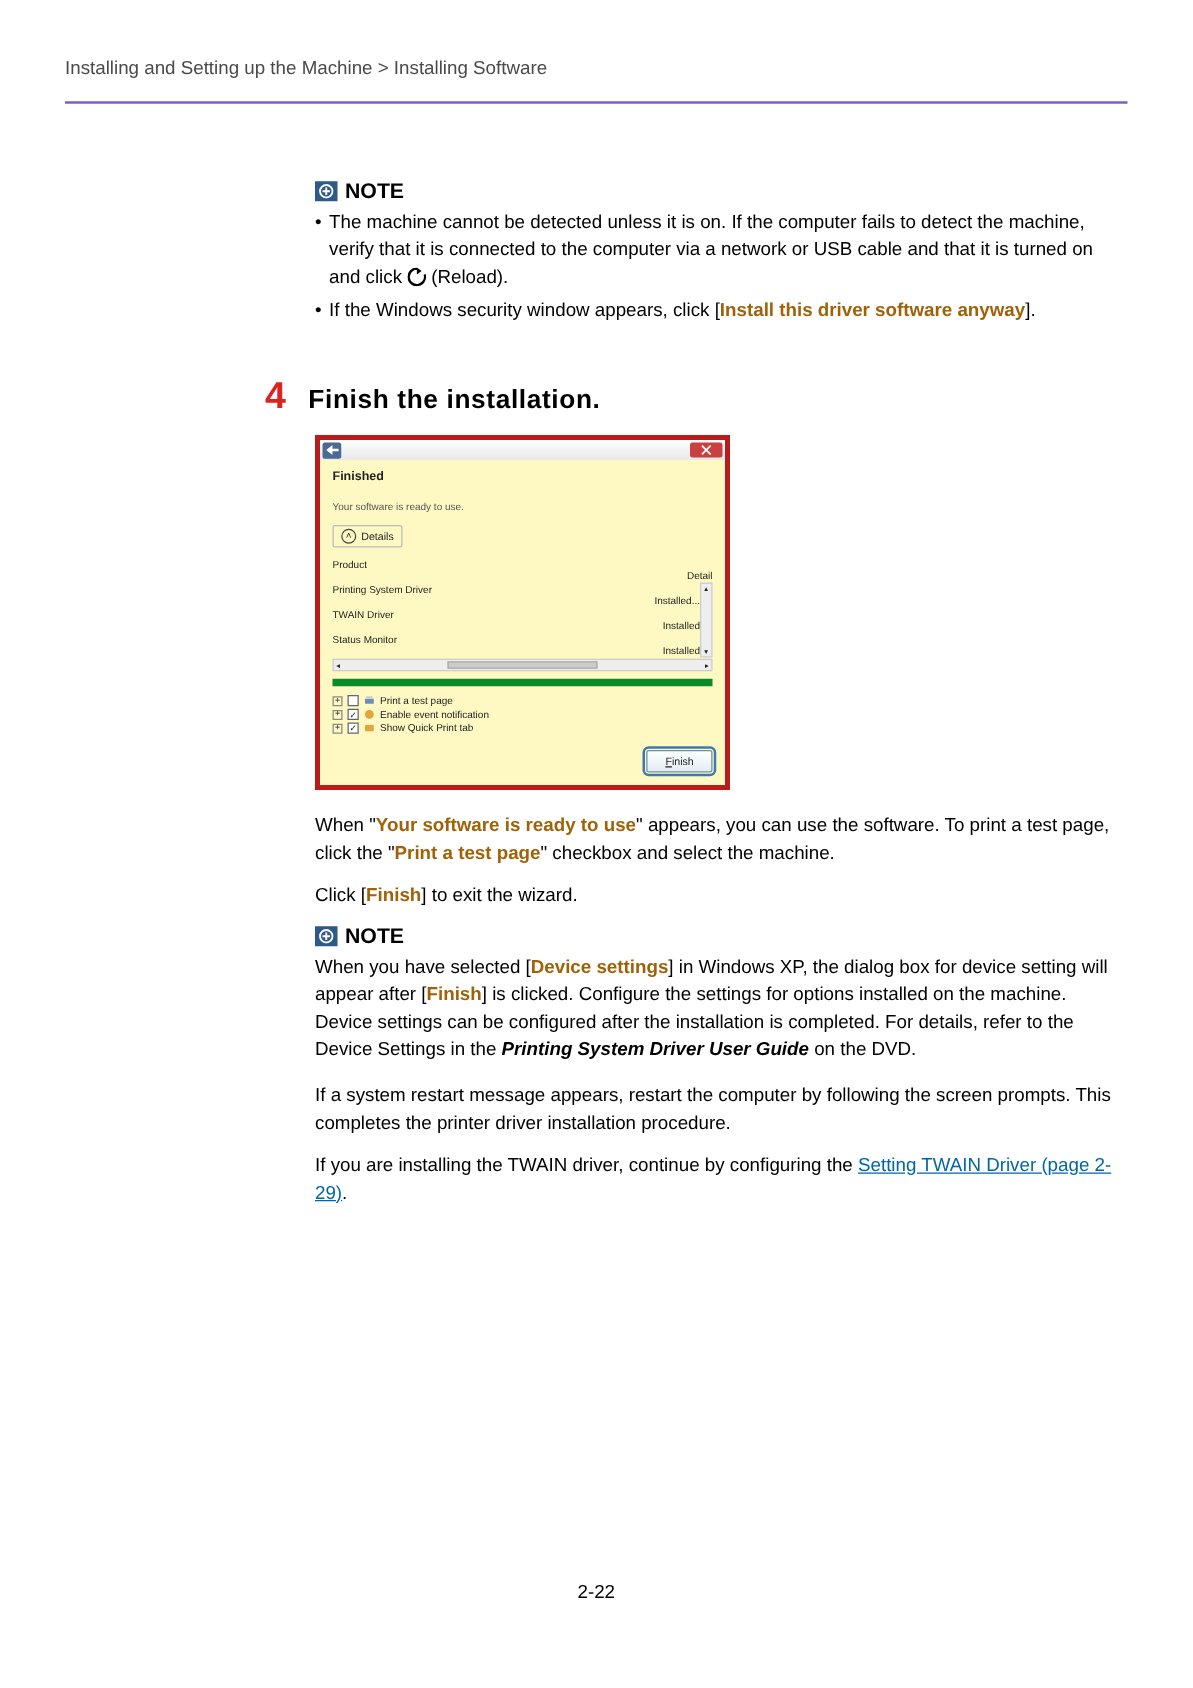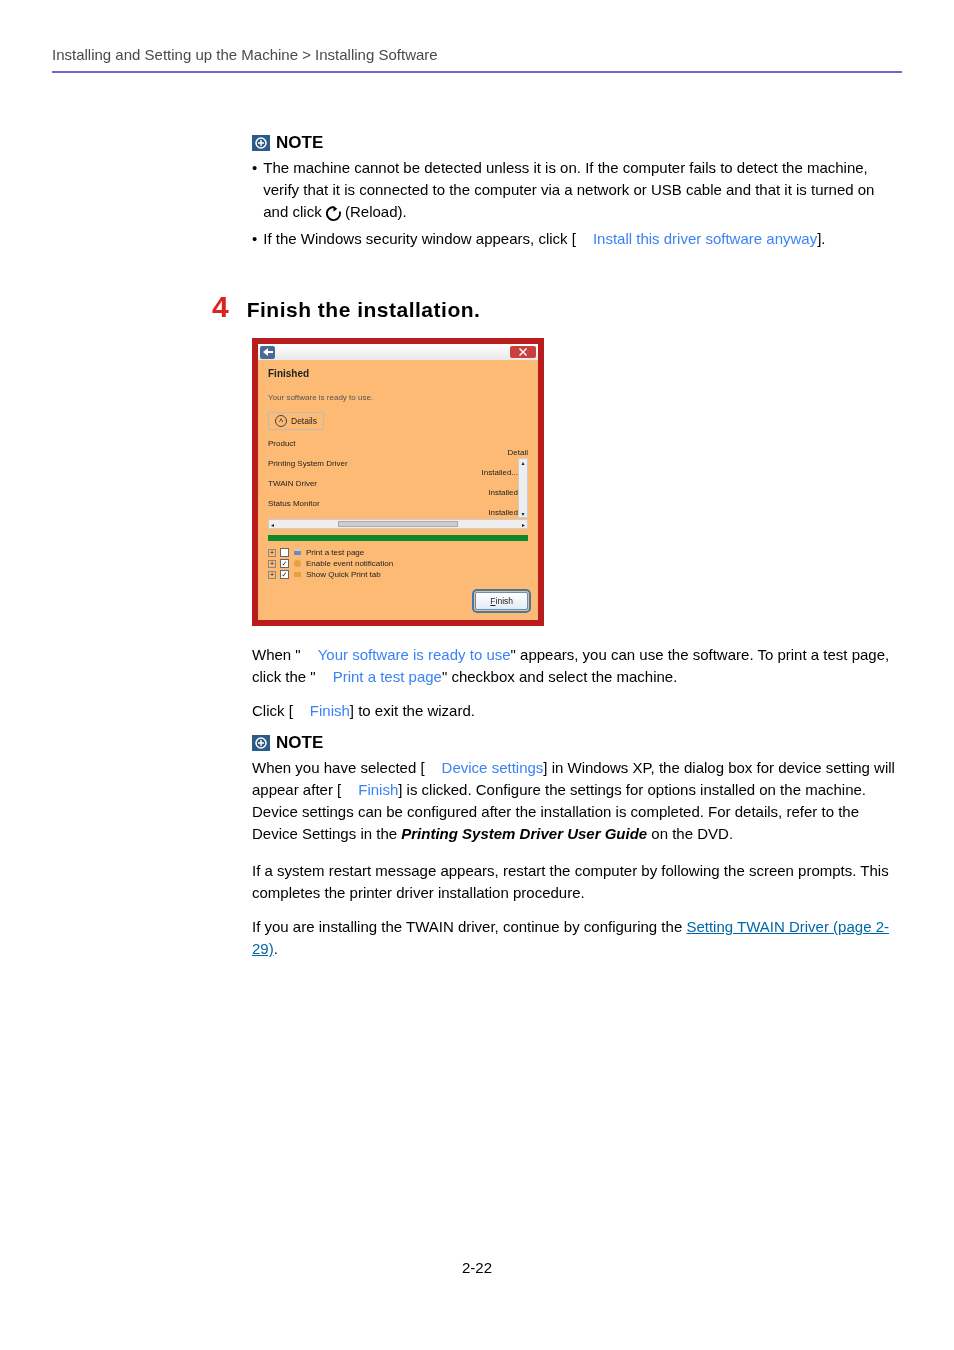--- a/index.html
+++ b/index.html
@@ -10,21 +10,21 @@
     margin: 0 auto;
     color: #000;
     font-size: 13px;
   }
   .page {
     padding: 46px 52px 40px 52px;
   }
   .breadcrumb {
     font-size: 15px;
     color: #4a4a4a;
-    padding-bottom: 8px;
+    padding-bottom: 18px;
   }
   .hr-top {
     height: 2px;
     background: #7a5fce;
     margin-bottom: 60px;
   }
   .content {
     margin-left: 200px;
     width: 650px;
   }
@@ -50,21 +50,21 @@
     font-size: 15px;
     line-height: 1.45;
     color: #000;
   }
   .bullet-row {
     display: flex;
     gap: 6px;
     margin-bottom: 6px;
   }
   .bullet-dot { flex: 0 0 auto; }
-  .link-blue { color: #3b82f6; font-weight: normal; padding-left: 17px; }
+  .link-blue { color: #a16207; font-weight: bold; }
   .link-teal { color: #0066a8; text-decoration: underline; }
   .reload-icon {
     display: inline-block;
     vertical-align: middle;
     width: 15px; height: 15px;
   }
   .step-row {
     display: flex;
     align-items: baseline;
     gap: 18px;
@@ -77,23 +77,23 @@
     font-family: Arial, sans-serif;
     flex: 0 0 auto;
   }
   .step-title {
     font-size: 21px;
     font-weight: 900;
     letter-spacing: 0.5px;
     font-family: Arial, sans-serif;
   }
   .dialog {
-    width: 292px;
-    border: 6px solid #b91c1c;
-    background: #fdba74;
+    width: 332px;
+    border: 4px solid #b91c1c;
+    background: #fef9c3;
     font-size: 8.5px;
     color: #222;
     margin-bottom: 18px;
   }
   .dialog-title {
     background: linear-gradient(#fff,#e8e8e8);
     height: 16px;
     display: flex;
     align-items: center;
     justify-content: space-between;

